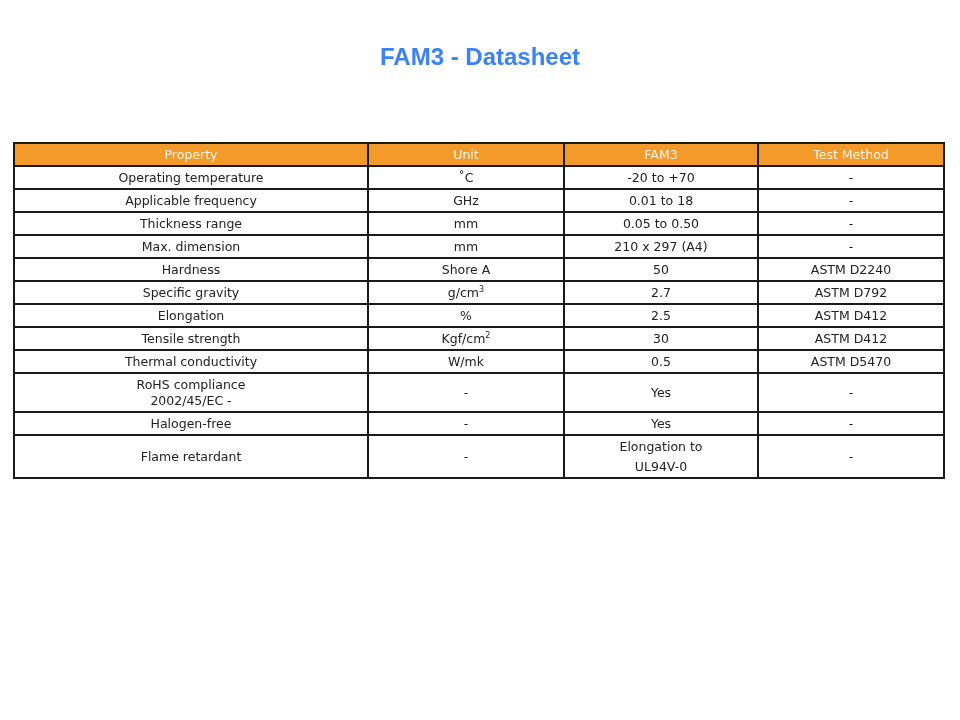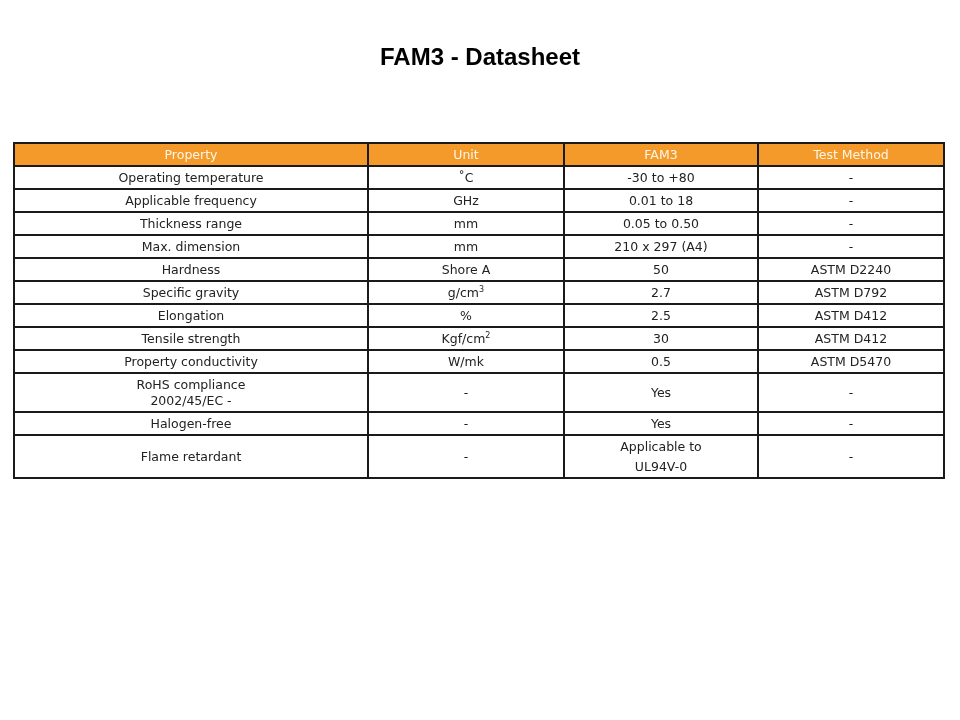--- a/index.html
+++ b/index.html
@@ -16,21 +16,21 @@
     }
     .page-title {
       position: absolute;
       top: 41px;
       left: 0;
       width: 960px;
       text-align: center;
       font-family: "Liberation Sans", sans-serif;
       font-weight: bold;
       font-size: 24px;
-      color: #000000;
+      color: #3b82f6;
       line-height: 32px;
     }
     table.datasheet {
       position: absolute;
       left: 13px;
       top: 142px;
       width: 930px;
       border-collapse: collapse;
       font-family: "DejaVu Sans", sans-serif;
       font-size: 12.5px;
@@ -91,21 +91,21 @@
       <th>Property</th>
       <th>Unit</th>
       <th>FAM3</th>
       <th>Test Method</th>
     </tr>
   </thead>
   <tbody>
     <tr>
       <td>Operating temperature</td>
       <td>˚C</td>
-      <td>-30 to +80</td>
+      <td>-20 to +70</td>
       <td>-</td>
     </tr>
     <tr>
       <td>Applicable frequency</td>
       <td>GHz</td>
       <td>0.01 to 18</td>
       <td>-</td>
     </tr>
     <tr>
       <td>Thickness range</td>
@@ -137,21 +137,21 @@
       <td>2.5</td>
       <td>ASTM D412</td>
     </tr>
     <tr>
       <td>Tensile strength</td>
       <td><span>Kgf/cm</span><sup>2</sup></td>
       <td>30</td>
       <td>ASTM D412</td>
     </tr>
     <tr>
-      <td>Property conductivity</td>
+      <td>Thermal conductivity</td>
       <td>W/mk</td>
       <td>0.5</td>
       <td>ASTM D5470</td>
     </tr>
     <tr class="tall">
       <td>
           <div>RoHS compliance</div>
           <div>2002/45/EC -</div>
         </td>
       <td>-</td>
@@ -161,19 +161,19 @@
     <tr>
       <td>Halogen-free</td>
       <td>-</td>
       <td>Yes</td>
       <td>-</td>
     </tr>
     <tr class="tall2">
       <td>Flame retardant</td>
       <td>-</td>
       <td>
-          <div>Applicable to</div>
+          <div>Elongation to</div>
           <div>UL94V-0</div>
         </td>
       <td>-</td>
     </tr>
   </tbody>
 </table>
 
 </body></html>

